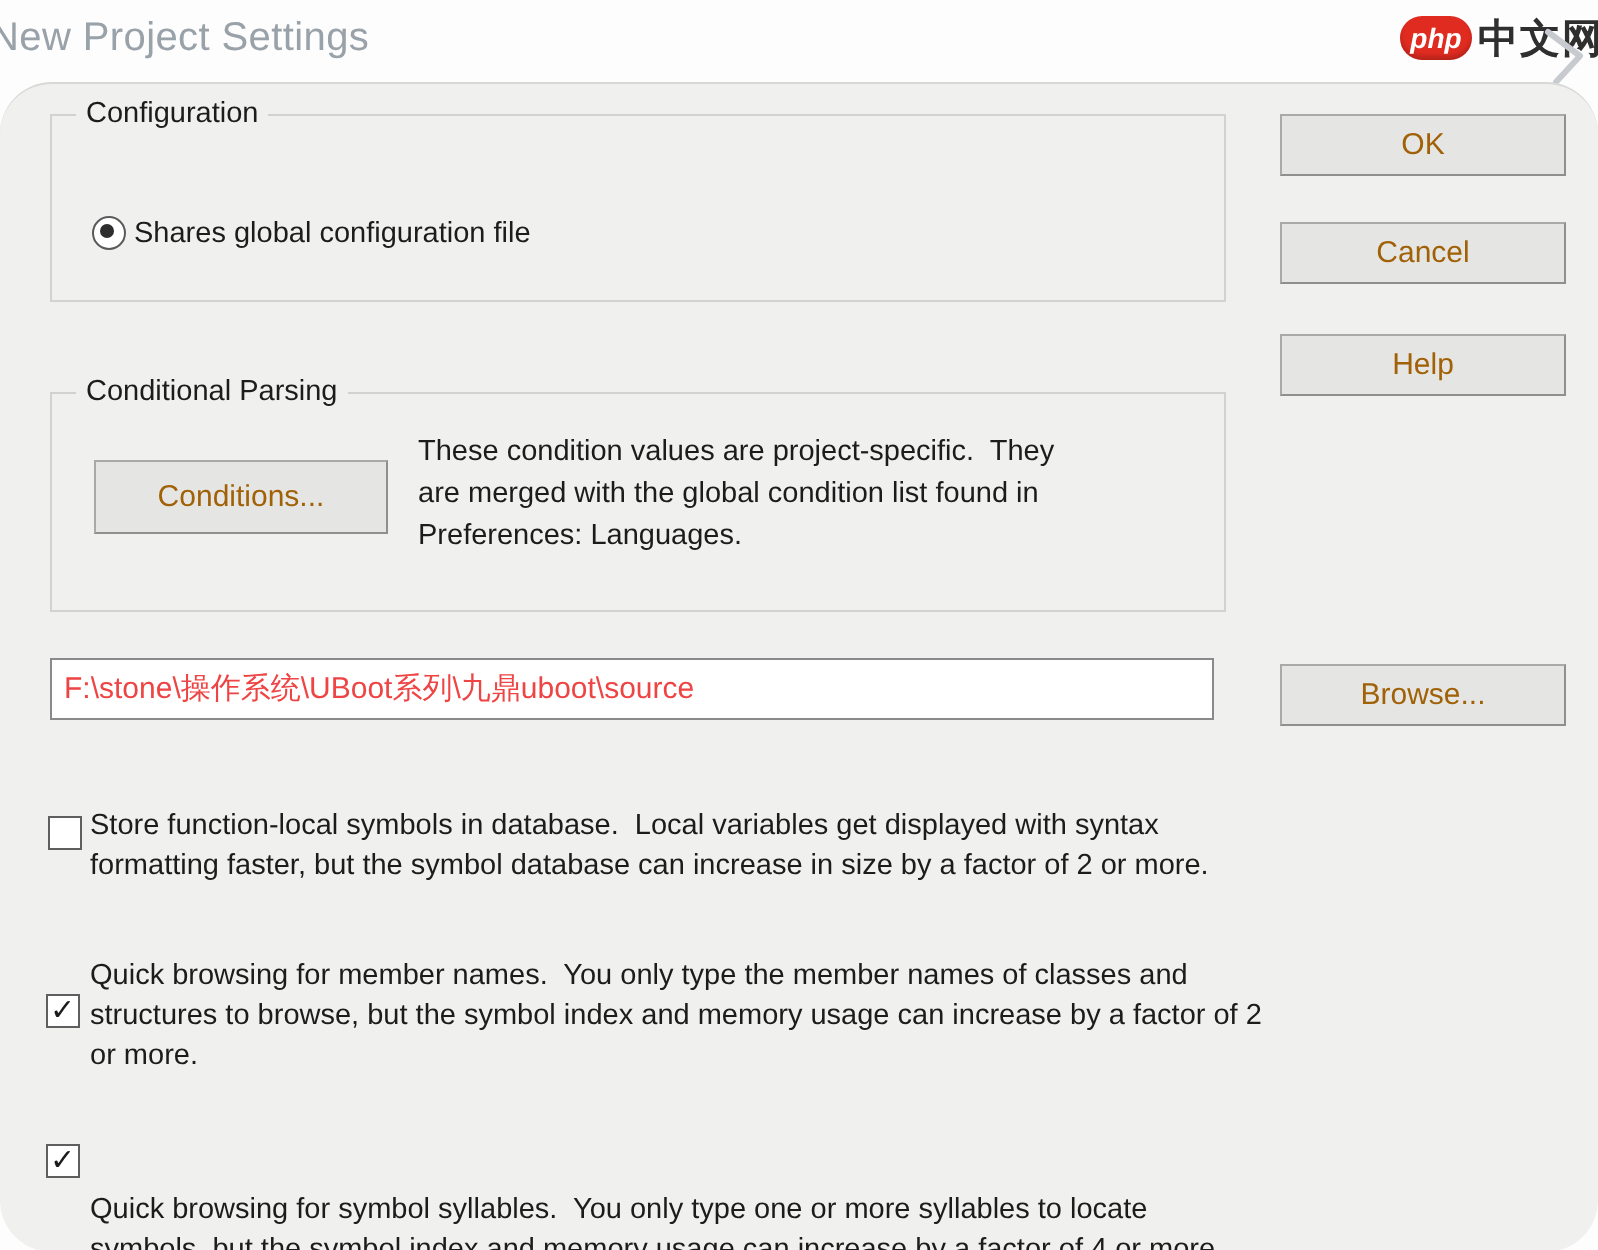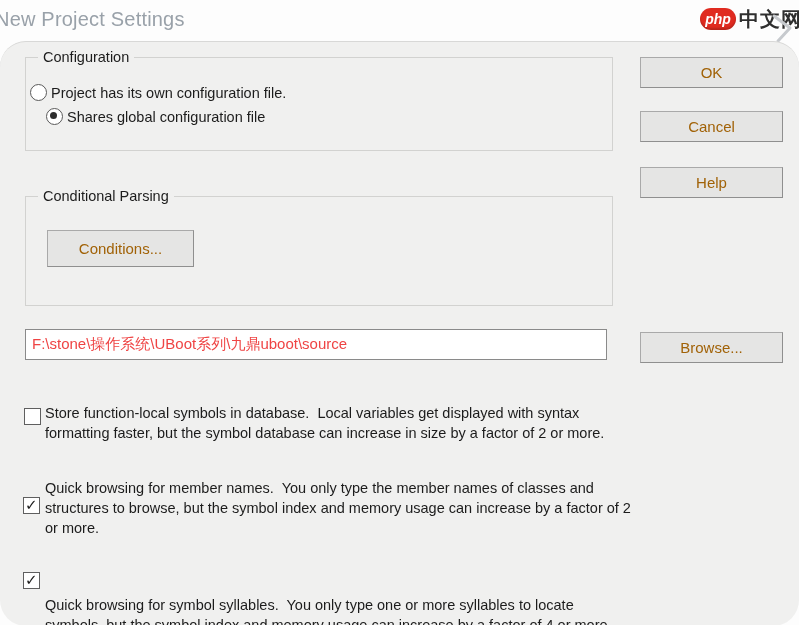--- a/index.html
+++ b/index.html
@@ -92,37 +92,36 @@
     </div>
     <svg class="chevron" width="27" height="31" viewBox="0 0 27 31">
       <polyline points="4,3 20,15 8,28" fill="none" stroke="#c7cace" stroke-width="3" stroke-linecap="round" stroke-linejoin="round"></polyline>
     </svg>
   </div>
 
   <div class="dlg-body">
 
     <div class="groupbox" style="left:25px;top:15px;width:586px;height:92px;">
       <span class="legend">Configuration</span>
-      <div class="radio-row" style="left:4px;top:26px;">
-        <span class="radio"></span>
-        <span class="body-text">Project has its own configuration file.</span>
-      </div>
       <div class="radio-row" style="left:20px;top:50px;">
         <span class="radio selected"></span>
         <span class="body-text">Shares global configuration file</span>
       </div>
     </div>
 
     <div class="btn btn-right" style="top:15px;">OK</div>
     <div class="btn btn-right" style="top:125px;">Help</div>
     <div class="btn btn-right" style="top:69px;">Cancel</div>
 
     <div class="groupbox" style="left:25px;top:129px;width:586px;height:108px;margin-top:25px;">
       <span class="legend">Conditional Parsing</span>
       <div class="btn" style="left:21px;top:33px;width:147px;height:37px;">Conditions...</div>
+      <div class="desc body-text prewrap" style="left:183px;top:19px;">These condition values are project-specific.  They
+are merged with the global condition list found in
+Preferences: Languages.</div>
     </div>
 
     <input class="text-input" style="top: 287px;" type="text" value="F:\stone\操作系统\UBoot系列\九鼎uboot\source">
     <div class="btn btn-right" style="top:290px;">Browse...</div>
 
     <div>
       <span class="checkbox" style="left:24px;top:366px;"></span>
       <div class="chk-label body-text prewrap" style="top:361px;width:680px;">Store function-local symbols in database.  Local variables get displayed with syntax
 formatting faster, but the symbol database can increase in size by a factor of 2 or more.</div>
     </div>

